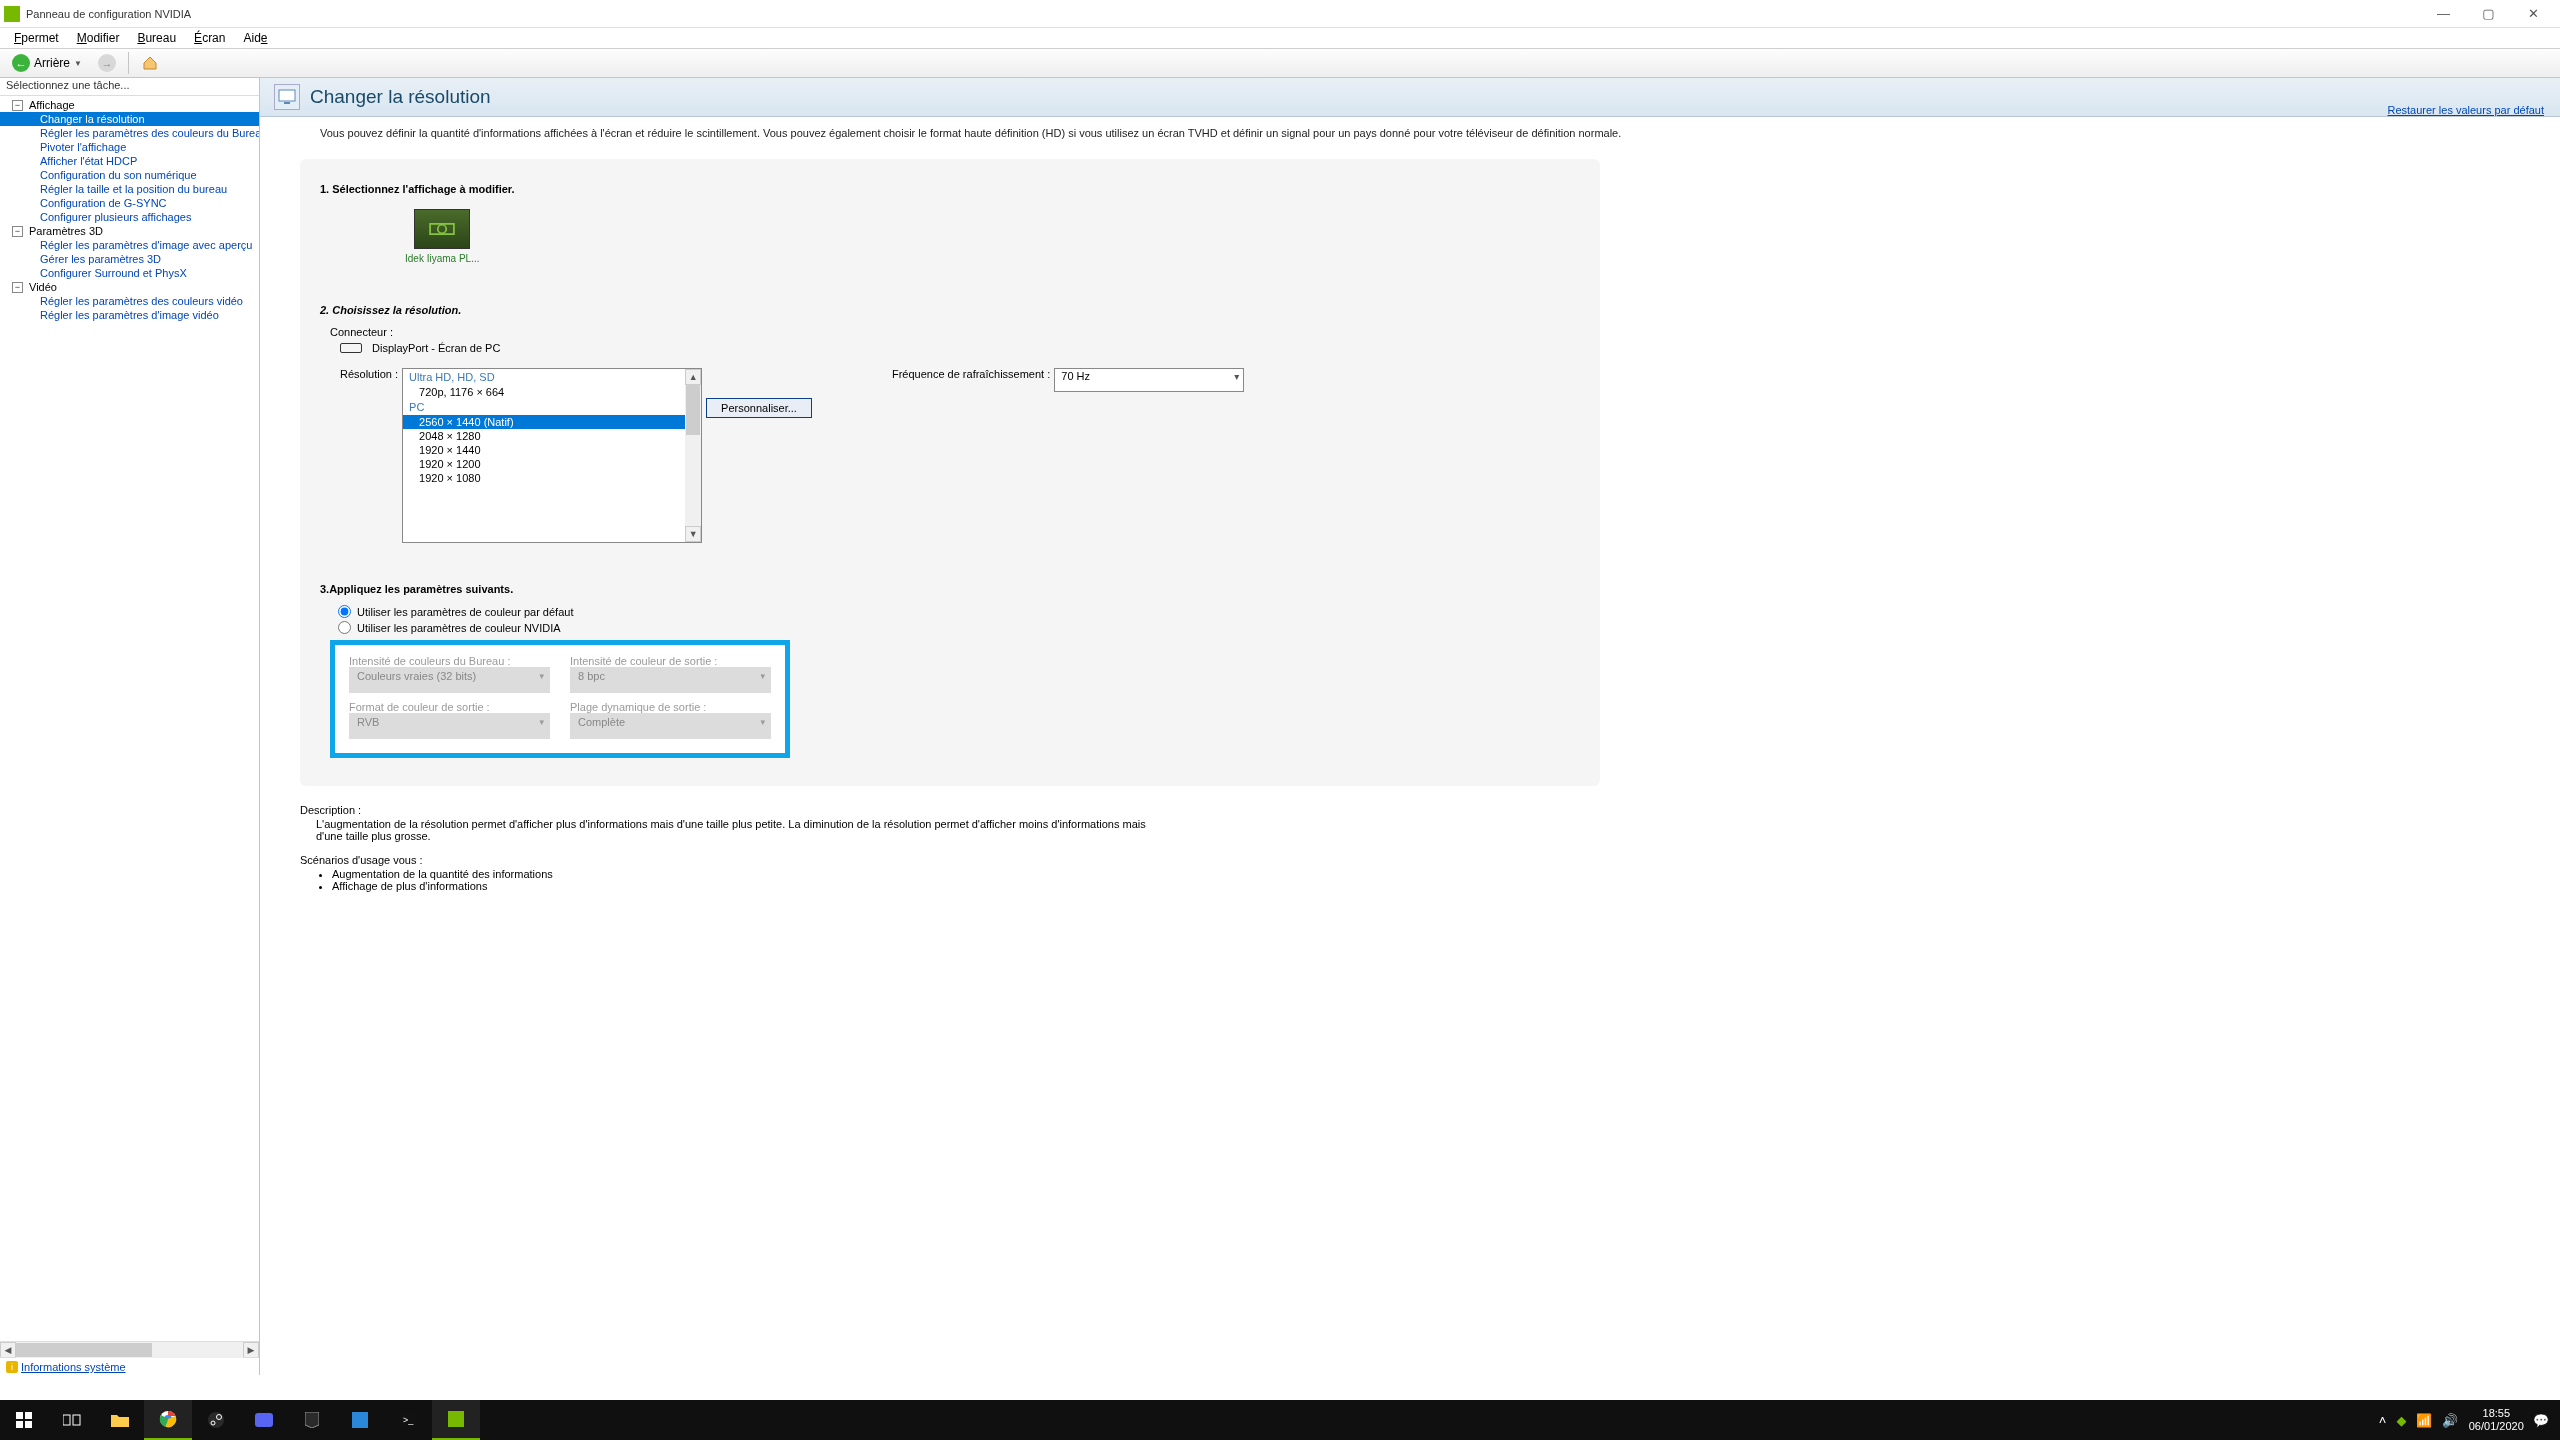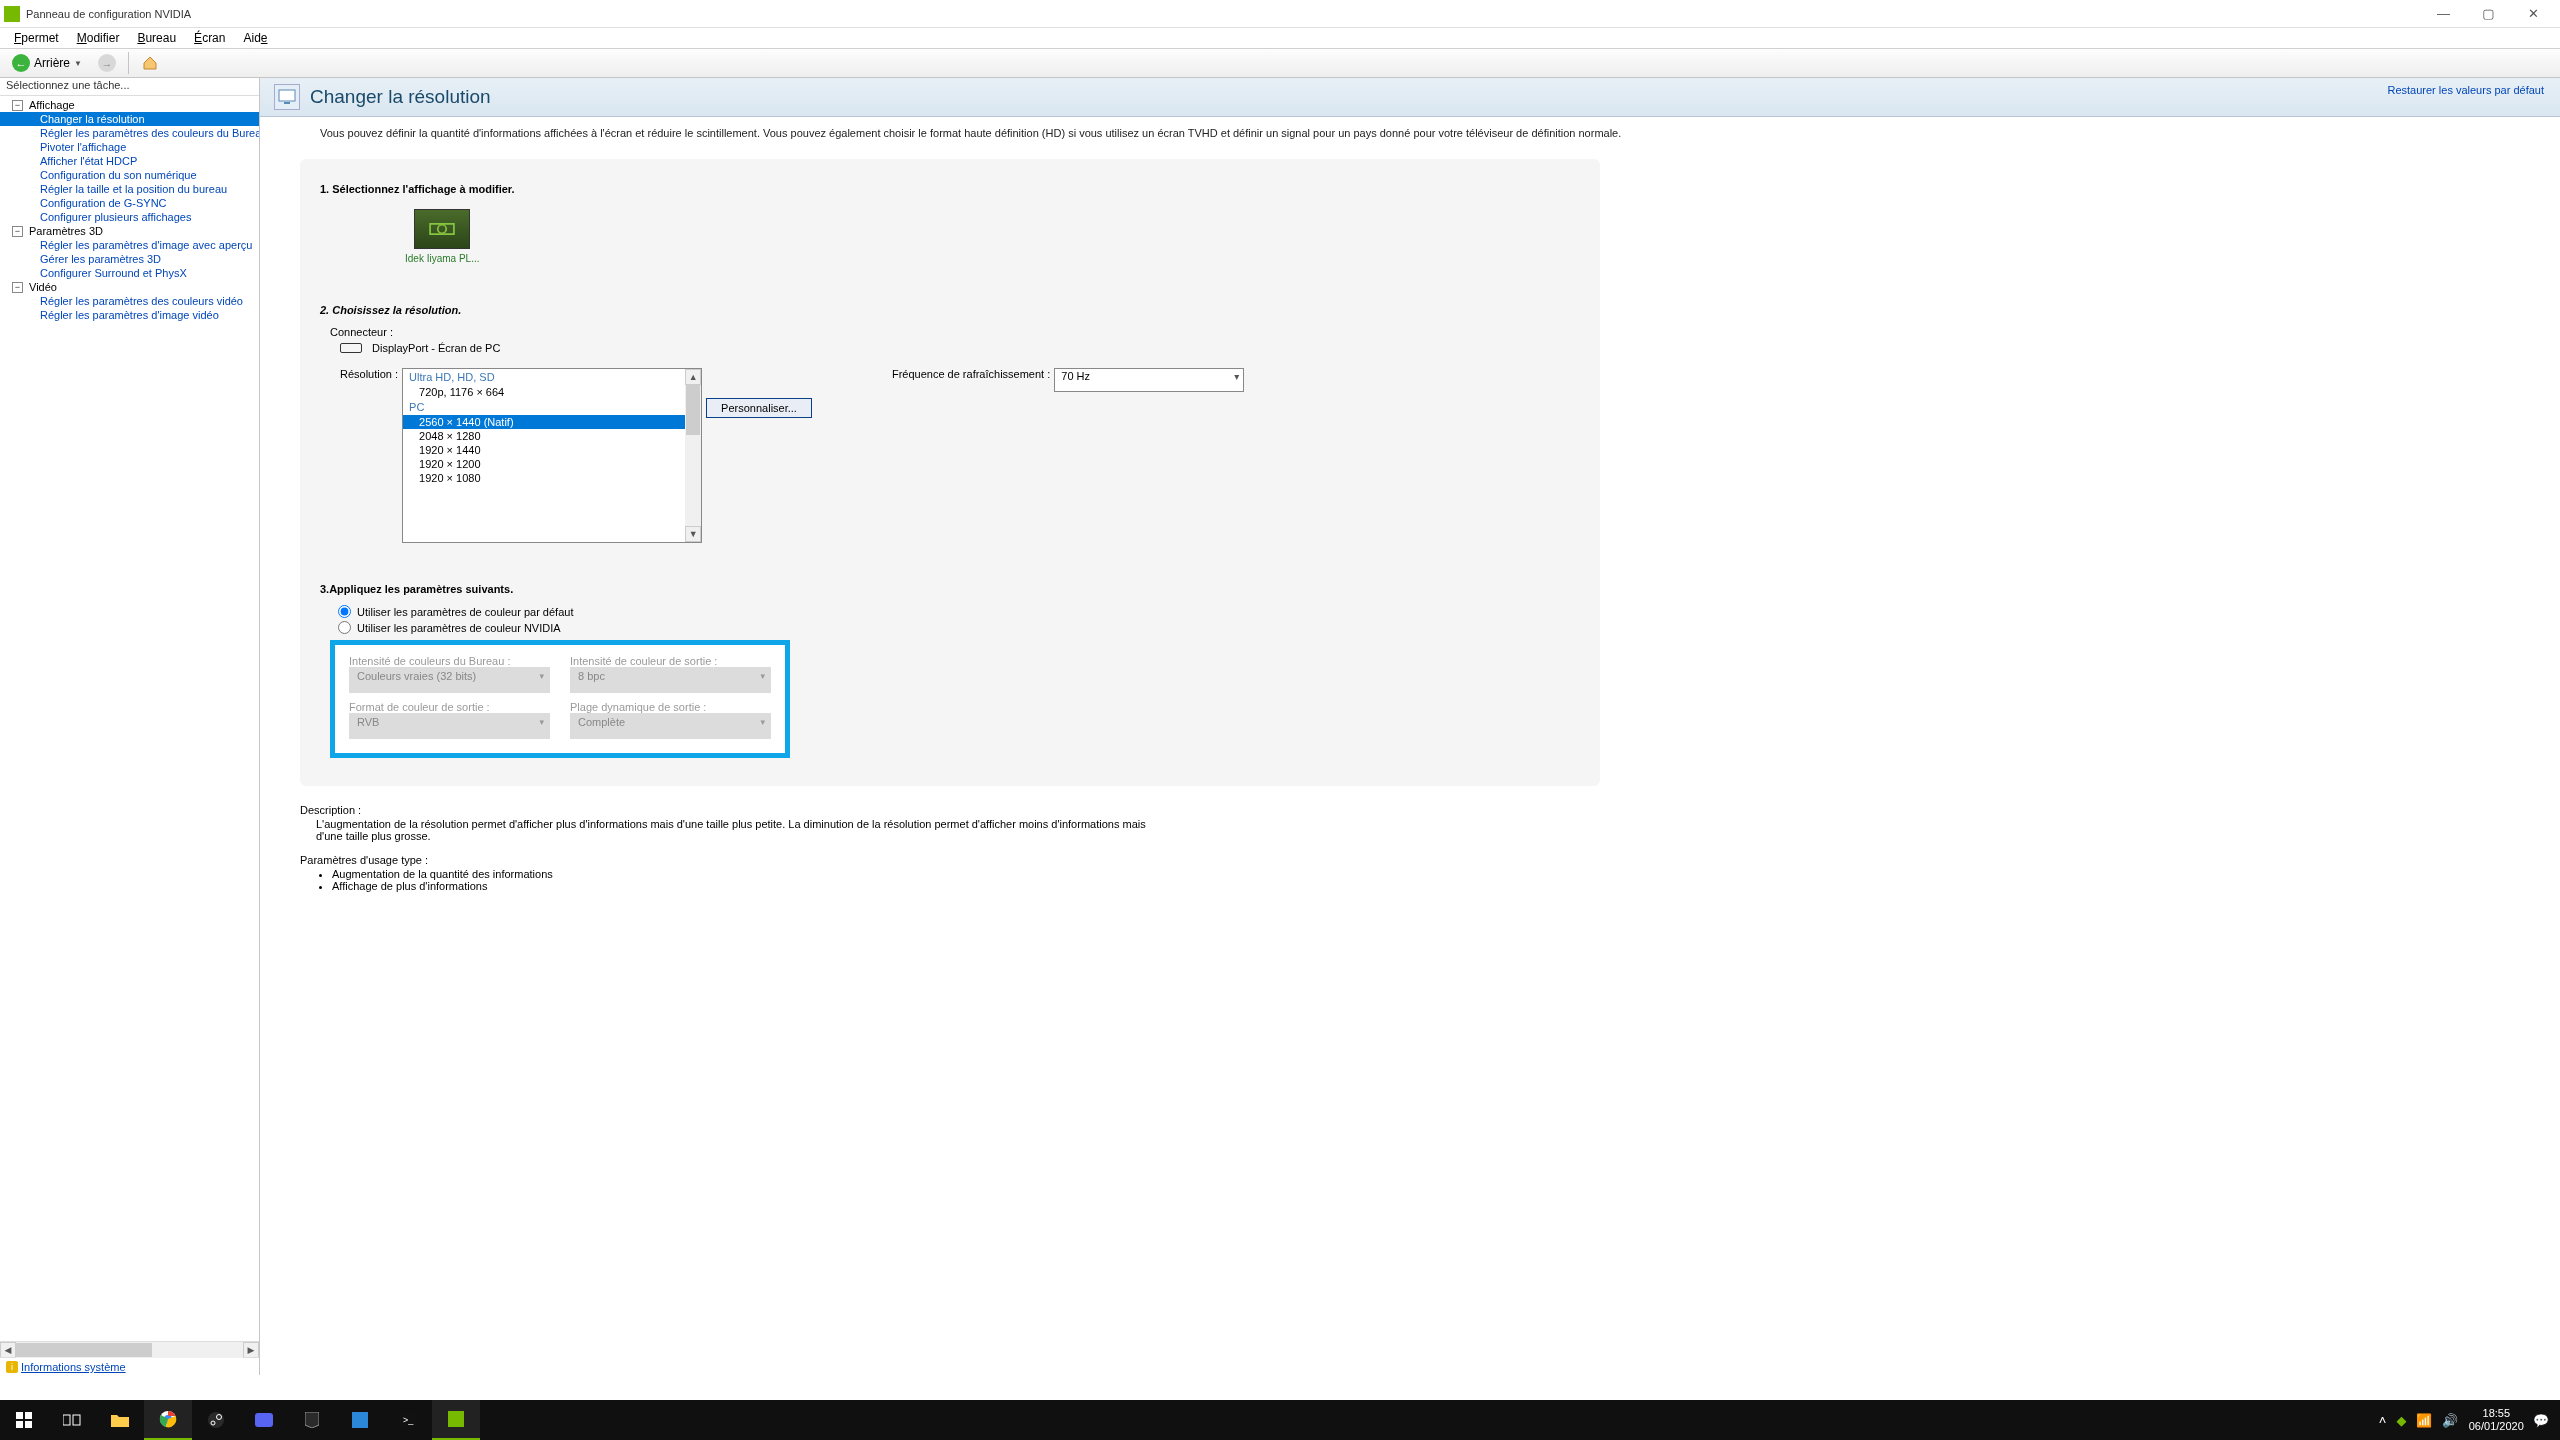--- a/index.html
+++ b/index.html
@@ -43,21 +43,21 @@
 .sidebar-scroll-h { height: 16px; background: #f0f0f0; border-top: 1px solid #ddd; display: flex; align-items: center; }
 .sidebar-scroll-h .arrow { width: 16px; height: 16px; display: flex; align-items: center; justify-content: center; color: #555; font-size: 9px; border: 1px solid #ccc; }
 .sidebar-scroll-h .track { flex: 1; background: #f0f0f0; height: 16px; position: relative; }
 .sidebar-scroll-h .thumb { position: absolute; left: 0; width: 60%; height: 14px; top: 1px; background: #cdcdcd; }
 
 
 .content { flex: 1; background: #fff; display: flex; flex-direction: column; overflow: hidden; }
 .page-header { background: linear-gradient(#e8f0f6, #d9e6f0); border-bottom: 1px solid #b8c8d8; padding: 6px 14px; display: flex; align-items: center; gap: 10px; position: relative; }
 .page-header .ph-icon { width: 26px; height: 26px; background: #e4eef6; border: 1px solid #aac; display: flex; align-items: center; justify-content: center; }
 .page-header h1 { font-size: 19px; font-weight: normal; color: #1a4a6a; }
-.restore-link { position: absolute; right: 16px; bottom: 20px; font-size: 11px; color: #0046b8; cursor: pointer; }
+.restore-link { position: absolute; right: 16px; bottom: 0; font-size: 11px; color: #0046b8; text-decoration: underline; cursor: pointer; }
 .page-desc { font-size: 11px; color: #222; padding: 10px 40px 10px 60px; }
 
 .page-body { flex: 1; overflow: auto; padding: 10px 30px 30px 30px; position: relative; }
 .panel-inset { background: #f5f5f5; border-radius: 6px; padding: 18px 20px 28px 20px; max-width: 1300px; margin-left: 10px; }
 
 .step-h { font-size: 11px; font-weight: bold; color: #000; margin: 6px 0 10px 0; }
 .display-tile { display: inline-flex; flex-direction: column; align-items: center; gap: 4px; padding: 4px; margin-left: 41px; }
 .display-tile .mon { width: 56px; height: 40px; border: 1px solid #333; background: linear-gradient(#4a6b2b,#2b4518); display: flex; align-items: center; justify-content: center; }
 .display-tile .mon svg { width: 34px; height: 24px; }
 .display-tile .lbl { font-size: 10px; color: #2b7a2b; }
@@ -285,21 +285,21 @@
           <div>
             <div>Plage dynamique de sortie :</div>
             <div class="combo-dis">Complète</div>
           </div>
         </div>
       </div>
 
       <div class="description-block" style="margin-left:10px;">
         <div class="dh">Description :</div>
         <div class="db">L'augmentation de la résolution permet d'afficher plus d'informations mais d'une taille plus petite. La diminution de la résolution permet d'afficher moins d'informations mais d'une taille plus grosse.</div>
-        <div class="dh" style="margin-top:12px;">Paramètres d'usage type :</div>
+        <div class="dh" style="margin-top:12px;">Scénarios d'usage vous :</div>
         <ul>
           <li>Augmentation de la quantité des informations</li>
           <li>Affichage de plus d'informations</li>
         </ul>
       </div>
     </div>
   </div>
 </div>
 
 <div class="taskbar">

